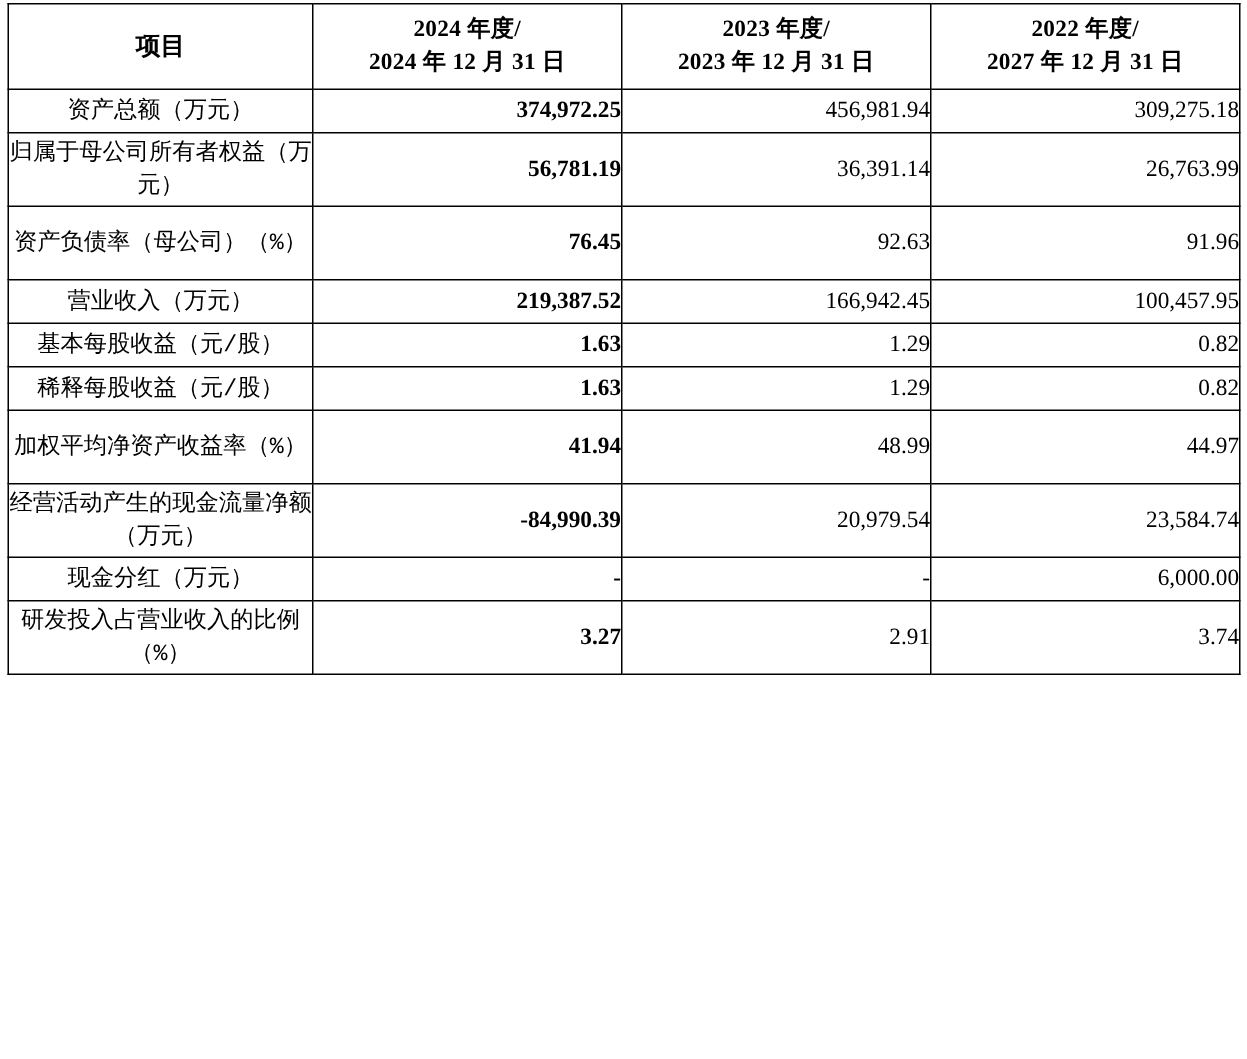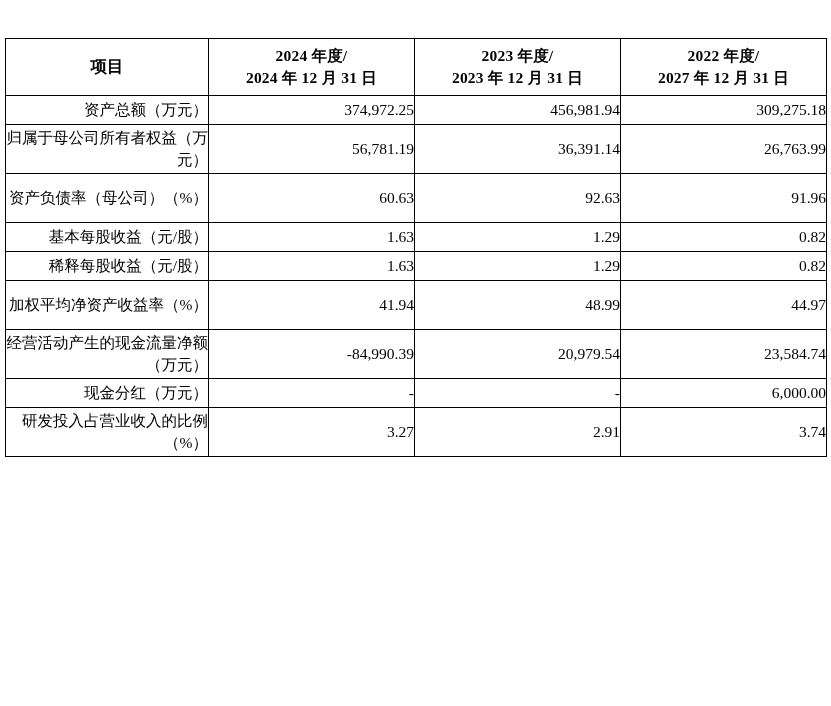--- a/index.html
+++ b/index.html
@@ -12,21 +12,20 @@
     height: 706px;
     font-family: "Liberation Serif", "DejaVu Serif", serif;
     color: #000000;
     overflow: hidden;
   }
   .sheet {
     position: relative;
     width: 831px;
     height: 514px;
     box-sizing: border-box;
-    margin-top: 36px;
   }
   table.fin {
     position: absolute;
     left: 5px;
     top: 2px;
     width: 821px;
     border-collapse: collapse;
     table-layout: fixed;
     font-size: 15.5px;
   }
@@ -59,31 +58,32 @@
   thead th.yr .l2 {
     font-weight: bold;
     font-size: 15.5px;
     letter-spacing: 0.2px;
   }
   
   td.label {
     padding: 5px 6px 5px 7px;
     line-height: 1.42;
     font-size: 15.5px;
-    text-align: right;
+    text-align: center;
     word-break: break-all;
+    font-family: Liberation Mono, monospace;
   }
   td.num {
     text-align: right;
     padding: 5px 9px 5px 4px;
     font-size: 15.5px;
     white-space: nowrap;
   }
   td.num.cur {
-    font-weight: normal;
+    font-weight: bold;
   }
   tr.h1 td { height: 28px; }
   tr.h2 td { height: 48px; }
   tr.h3 td { height: 72px; }
 </style>
 </head>
 <body>
 
 <div class="sheet">
   <table class="fin">
@@ -120,23 +120,29 @@
         <td class="num">309,275.18</td>
       </tr>
       <tr class="h2">
         <td class="label">归属于母公司所有者权益（万元）</td>
         <td class="num cur">56,781.19</td>
         <td class="num">36,391.14</td>
         <td class="num">26,763.99</td>
       </tr>
       <tr class="h2">
         <td class="label">资产负债率（母公司）（%）</td>
-        <td class="num cur">60.63</td>
+        <td class="num cur">76.45</td>
         <td class="num">92.63</td>
         <td class="num">91.96</td>
+      </tr>
+      <tr class="h1">
+        <td class="label">营业收入（万元）</td>
+        <td class="num cur">219,387.52</td>
+        <td class="num">166,942.45</td>
+        <td class="num">100,457.95</td>
       </tr>
       <tr class="h1">
         <td class="label">基本每股收益（元/股）</td>
         <td class="num cur">1.63</td>
         <td class="num">1.29</td>
         <td class="num">0.82</td>
       </tr>
       <tr class="h1">
         <td class="label">稀释每股收益（元/股）</td>
         <td class="num cur">1.63</td>

